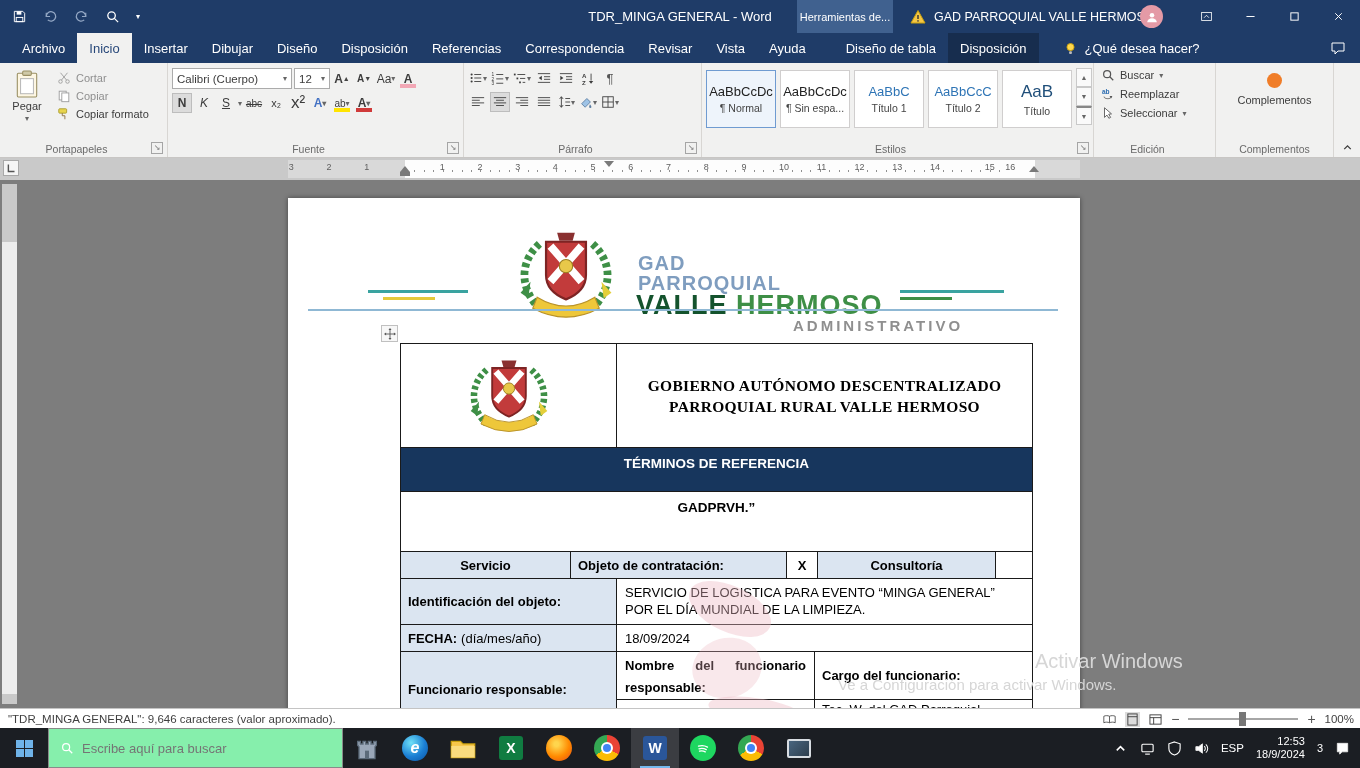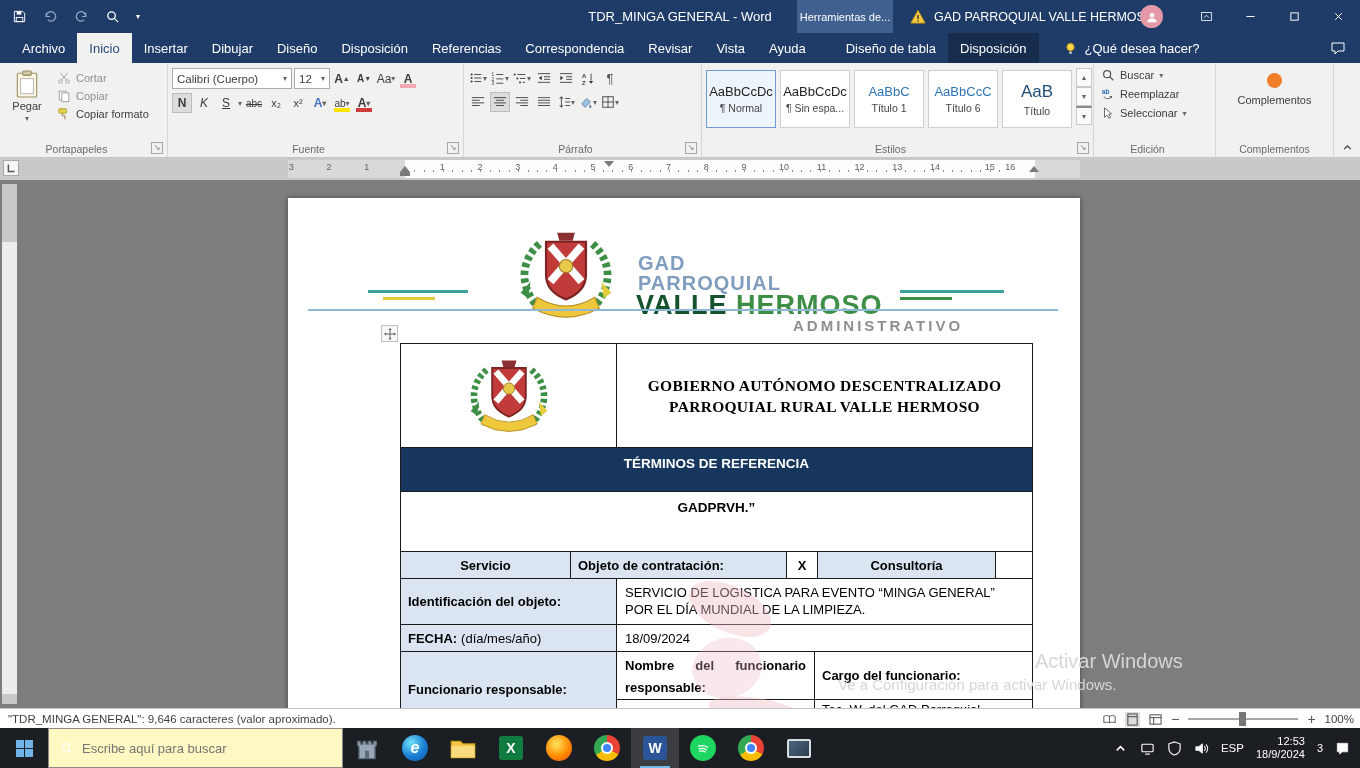--- a/index.html
+++ b/index.html
@@ -120,21 +120,21 @@
   .sb-right svg{width:13px;height:13px;stroke:#555}
   .zoomtrack{width:110px;height:2px;background:#a6a6a6;position:relative}
   .zoomthumb{position:absolute;left:51px;top:-6px;width:7px;height:14px;background:#777}
   .zoomnotch{position:absolute;left:54px;top:-3px;width:1px;height:8px;background:#888}
 
   
   .taskbar{position:absolute;left:0;top:728px;width:100%;height:40px;background:#1b1e23;display:flex;align-items:stretch;color:#fff}
   .startbtn{width:48px;display:flex;align-items:center;justify-content:center}
   .winlogo{width:17px;height:17px;display:grid;grid-template-columns:8px 8px;grid-template-rows:8px 8px;gap:1px}
   .winlogo div{background:#6fb3e8}
-  .searchbox{width:295px;background:#fef9c3;border:1px solid #8a8a8a;display:flex;align-items:center;gap:8px;padding-left:11px}
+  .searchbox{width:295px;background:#86efac;border:1px solid #8a8a8a;display:flex;align-items:center;gap:8px;padding-left:11px}
   .searchbox svg{width:14px;height:14px;stroke:#444}
   .searchbox input{border:none;outline:none;background:transparent;font-size:13px;color:#666;width:230px;font-family:"Liberation Sans",sans-serif}
   .tbicon{position:relative;width:48px;display:flex;align-items:center;justify-content:center}
   .tbicon.active{background:rgba(255,255,255,.14)}
   .tbicon.active::after{content:"";position:absolute;left:9px;right:9px;bottom:0;height:2px;background:#76b9ed}
   .tile{width:24px;height:24px;border-radius:3px;display:flex;align-items:center;justify-content:center;font-weight:700;font-size:14px;color:#fff}
   .circle{width:26px;height:26px;border-radius:50%;display:flex;align-items:center;justify-content:center}
   .edgec{background:radial-gradient(circle at 35% 30%,#6ee0f7,#1b7fd4 55%,#0a52a0);font-weight:700;font-style:italic;font-size:16px;color:#fff}
   .ffoxc{background:radial-gradient(circle at 40% 35%,#ffd54d 10%,#ff8a00 55%,#e64a19)}
   .chromec{background:conic-gradient(#ea4335 0 33%,#fbbc05 0 66%,#34a853 0 100%);position:relative}
@@ -505,21 +505,21 @@
         <div class="mini" style="text-decoration:underline">
             <span>S</span>
           </div>
         <span class="caret">▾</span>
         <div class="mini" style="font-size:10px;text-decoration:line-through">
             <span>abc</span>
           </div>
         <div class="mini" style="font-size:11px">
             <span>x₂</span>
           </div>
-        <div class="mini" style="font-size:11px">
+        <div class="mini" style="font-size:17px">
             <span>x²</span>
           </div>
         <div class="mini" style="font-weight:700;color:#4472c4">
             <span>A</span>
             <span class="caret">▾</span>
           </div>
         <div class="mini underbar" style="font-size:10px">
             <span>ab</span>
             <span class="caret">▾</span>
             <span class="bar" style="background:#ffe400"></span>
@@ -624,21 +624,21 @@
         <div class="stylebox">
           <span class="sprev">AaBbCcDc</span>
           <span class="sname">¶ Sin espa...</span>
         </div>
         <div class="stylebox">
           <span class="sprev h1c">AaBbC</span>
           <span class="sname">Título 1</span>
         </div>
         <div class="stylebox">
           <span class="sprev h1c">AaBbCcC</span>
-          <span class="sname">Título 6</span>
+          <span class="sname">Título 2</span>
         </div>
         <div class="stylebox">
           <span class="sprev h0c">AaB</span>
           <span class="sname">Título</span>
         </div>
       </div>
       <div class="styarrows">
         <div>▲</div>
         <div>▼</div>
         <div style="border-top:2px solid #888">▼</div>

